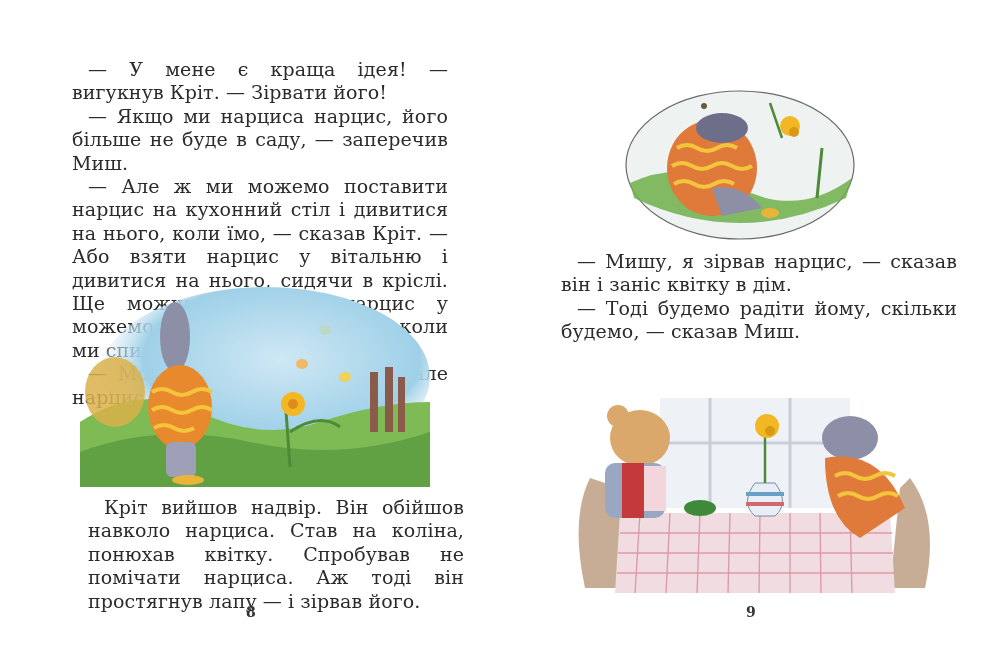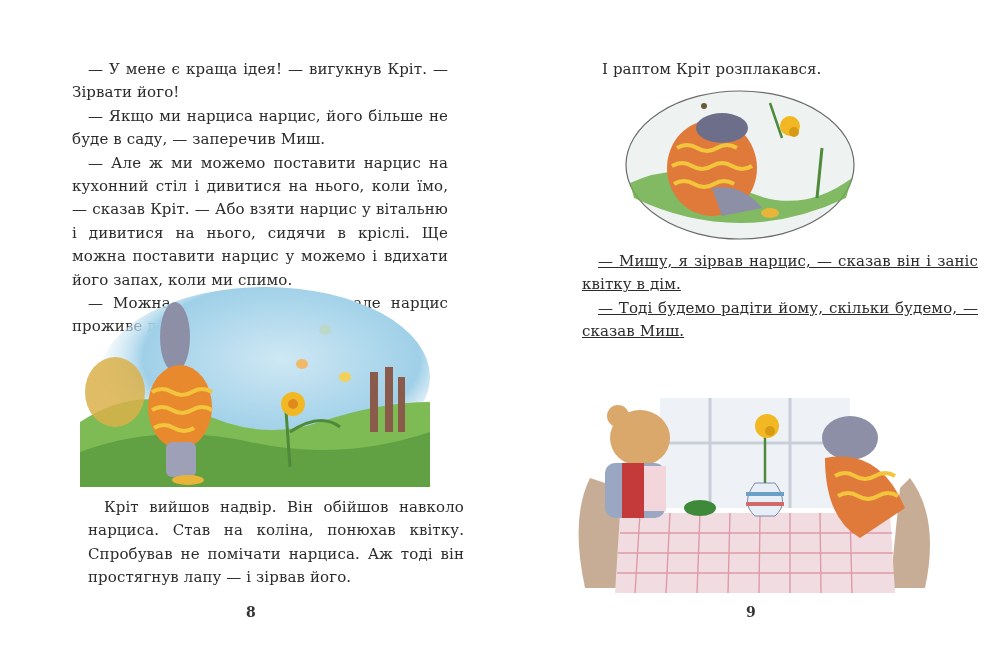--- a/index.html
+++ b/index.html
@@ -8,21 +8,21 @@
       background: #ffffff;
       font-family: "DejaVu Serif", "Liberation Serif", serif;
       color: #2b2b2b;
     }
     .spread { position: relative; width: 1000px; height: 650px; background: #ffffff; }
     .page { position: absolute; top: 0; height: 650px; }
     .page.left { left: 0; width: 500px; }
     .page.right { left: 500px; width: 500px; }
     .text-block {
       position: absolute;
-      font-size: 15px;
+      font-size: 19px;
       line-height: 23.4px;
       text-align: justify;
       letter-spacing: 0.1px;
     }
     .text-block p { margin: 0; text-indent: 16px; }
     .page-number {
       position: absolute; top: 604px; font-size: 14px; font-weight: bold;
       color: #333;
     }
     .illus { position: absolute; }
@@ -75,44 +75,41 @@
     </div>
 
     <div class="text-block" style="left:88px; top:496px; width:376px;">
       <p>Кріт вийшов надвір. Він обійшов навколо нарциса. Став на коліна, понюхав квітку. Спробував не помічати нарциса. Аж тоді він простягнув лапу — і зірвав його.</p>
     </div>
 
     <div class="page-number" style="left:246px;">8</div>
   </div>
 
   <div class="page right">
-    <div class="text-block" style="left:86px; top:58px; width:380px;">
-      <p>І раптом Кріт розплакався.</p>
-    </div>
 
     <div class="illus" style="left:122px; top:88px;">
       <svg width="236" height="155" viewBox="0 0 236 155">
         <ellipse cx="118" cy="77" rx="114" ry="74" fill="#eef3f2" stroke="#6a6a6a" stroke-width="1.2"></ellipse>
         <path d="M8,95 Q60,70 118,100 T230,90 L224,110 Q118,160 12,110 Z" fill="#6fae4a" opacity="0.85"></path>
         <ellipse cx="90" cy="80" rx="45" ry="48" fill="#e07a3a"></ellipse>
         <path d="M55,60 q10,-6 20,0 t20,0 t20,0" stroke="#f2c53d" stroke-width="4" fill="none"></path>
         <path d="M50,78 q10,-6 20,0 t20,0 t20,0 t20,0" stroke="#f2c53d" stroke-width="4" fill="none"></path>
         <path d="M52,96 q10,-6 20,0 t20,0 t20,0" stroke="#f2c53d" stroke-width="4" fill="none"></path>
         <ellipse cx="100" cy="40" rx="26" ry="15" fill="#6d6f8a"></ellipse>
         <path d="M90,100 Q120,95 140,120 L100,128 Z" fill="#8c8fa6"></path>
         <ellipse cx="148" cy="125" rx="9" ry="5" fill="#e8b43a"></ellipse>
         <line x1="148" y1="15" x2="160" y2="50" stroke="#4f8a3a" stroke-width="2.5"></line>
         <circle cx="168" cy="38" r="10" fill="#f2b824"></circle>
         <circle cx="172" cy="44" r="5" fill="#d89a14"></circle>
         <line x1="200" y1="60" x2="195" y2="110" stroke="#4f8a3a" stroke-width="3"></line>
         <circle cx="82" cy="18" r="3" fill="#6a5a3a"></circle>
       </svg>
     </div>
 
-    <div class="text-block" style="left:82px; top:250px; width:396px;text-decoration:underline;">
+    <div class="text-block" style="left:61px; top:250px; width:396px;">
       <p>— Мишу, я зірвав нарцис, — сказав він і заніс квітку в дім.</p>
       <p>— Тоді будемо радіти йому, скільки будемо, — сказав Миш.</p>
     </div>
 
     <div class="illus" style="left:60px; top:398px;">
       <svg width="390" height="200" viewBox="0 0 390 200">
         <rect x="100" y="0" width="190" height="110" fill="#eef2f6"></rect>
         <line x1="150" y1="0" x2="150" y2="110" stroke="#c9cfd8" stroke-width="3"></line>
         <line x1="230" y1="0" x2="230" y2="110" stroke="#c9cfd8" stroke-width="3"></line>
         <line x1="100" y1="45" x2="290" y2="45" stroke="#c9cfd8" stroke-width="3"></line>

